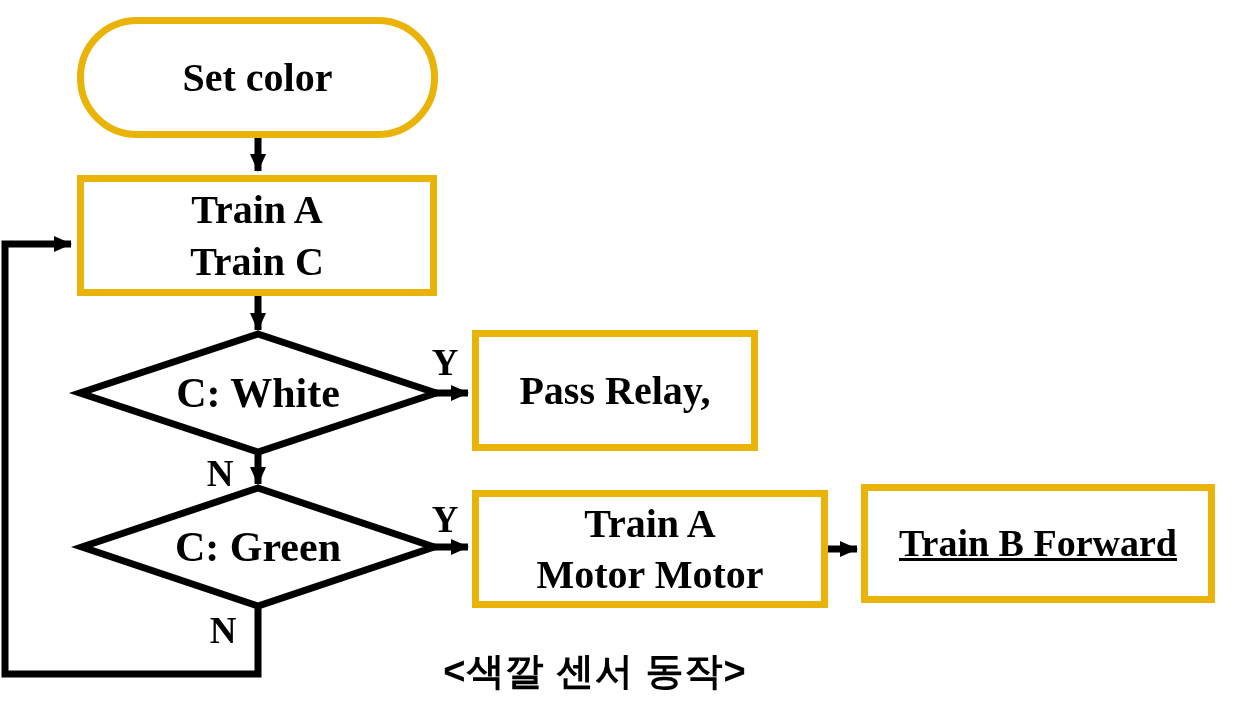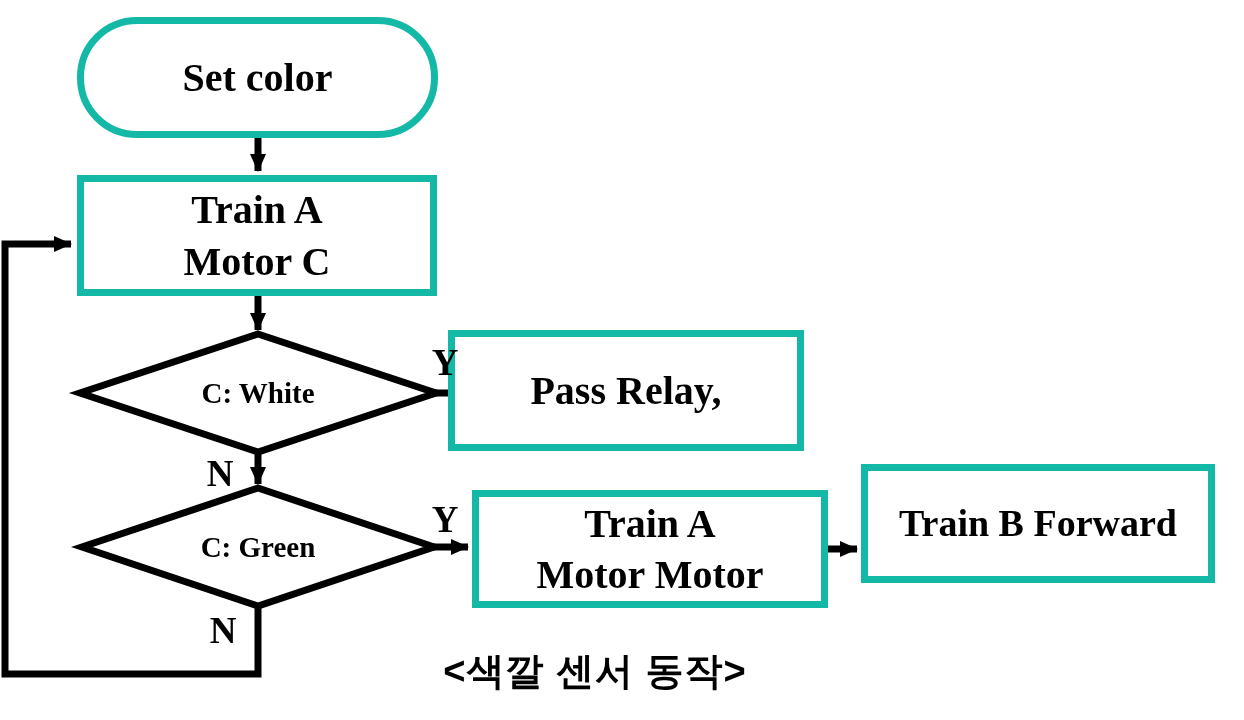--- a/index.html
+++ b/index.html
@@ -20,48 +20,48 @@
     position: absolute;
     left: 0;
     top: 0;
     width: 1244px;
     height: 720px;
   }
   .node {
     position: absolute;
     box-sizing: border-box;
     background: #ffffff;
-    border: 7px solid #14b8a6;
+    border: 7px solid #eab308;
     display: flex;
     flex-direction: column;
     align-items: center;
     justify-content: center;
     text-align: center;
     font-weight: bold;
     font-size: 40px;
     line-height: 1.28;
     white-space: nowrap;
   }
   .terminator {
     left: 77px; top: 17px;
     width: 361px; height: 121px;
     border-radius: 60px;
   }
   .rect-sense   { left: 77px;  top: 175px; width: 360px; height: 121px; }
-  .rect-relay   { left: 448px; top: 330px; width: 356px; height: 121px; }
+  .rect-relay   { left: 472px; top: 330px; width: 286px; height: 121px; }
   .rect-stop    { left: 472px; top: 490px; width: 356px; height: 118px; }
-  .rect-trainb  { left: 861px; top: 464px; width: 354px; height: 119px; font-size: 38px; }
+  .rect-trainb  { left: 861px; top: 484px; width: 354px; height: 119px; font-size: 38px; text-decoration: underline; }
   .diamond-label {
     position: absolute;
     display: flex;
     align-items: center;
     justify-content: center;
     text-align: center;
     font-weight: bold;
-    font-size: 29px;
+    font-size: 42px;
     white-space: nowrap;
   }
   .dlabel-white { left: 80px; top: 334px; width: 356px; height: 118px; }
   .dlabel-green { left: 82px; top: 488px; width: 352px; height: 118px; }
   .edge-label {
     position: absolute;
     width: 44px;
     text-align: center;
     font-weight: bold;
     font-size: 37px;
@@ -115,21 +115,21 @@
     <line x1="827" y1="549" x2="857" y2="549" stroke="#000000" stroke-width="7" marker-end="url(#arrow)"></line>
     <polyline points="258,604 258,674 5,674 5,244 71,244" fill="none" stroke="#000000" stroke-width="7" stroke-linejoin="miter" marker-end="url(#arrow)"></polyline>
   </svg>
 
   <div class="node terminator">
     <span>Set color</span>
   </div>
 
   <div class="node rect-sense">
     <span>Train A</span>
-    <span>Motor C</span>
+    <span>Train C</span>
   </div>
 
   <div class="diamond-label dlabel-white">C: White</div>
   <div class="diamond-label dlabel-green">C: Green</div>
 
   <div class="node rect-relay">
     <span>Pass Relay,</span>
   </div>
 
   <div class="node rect-stop">

